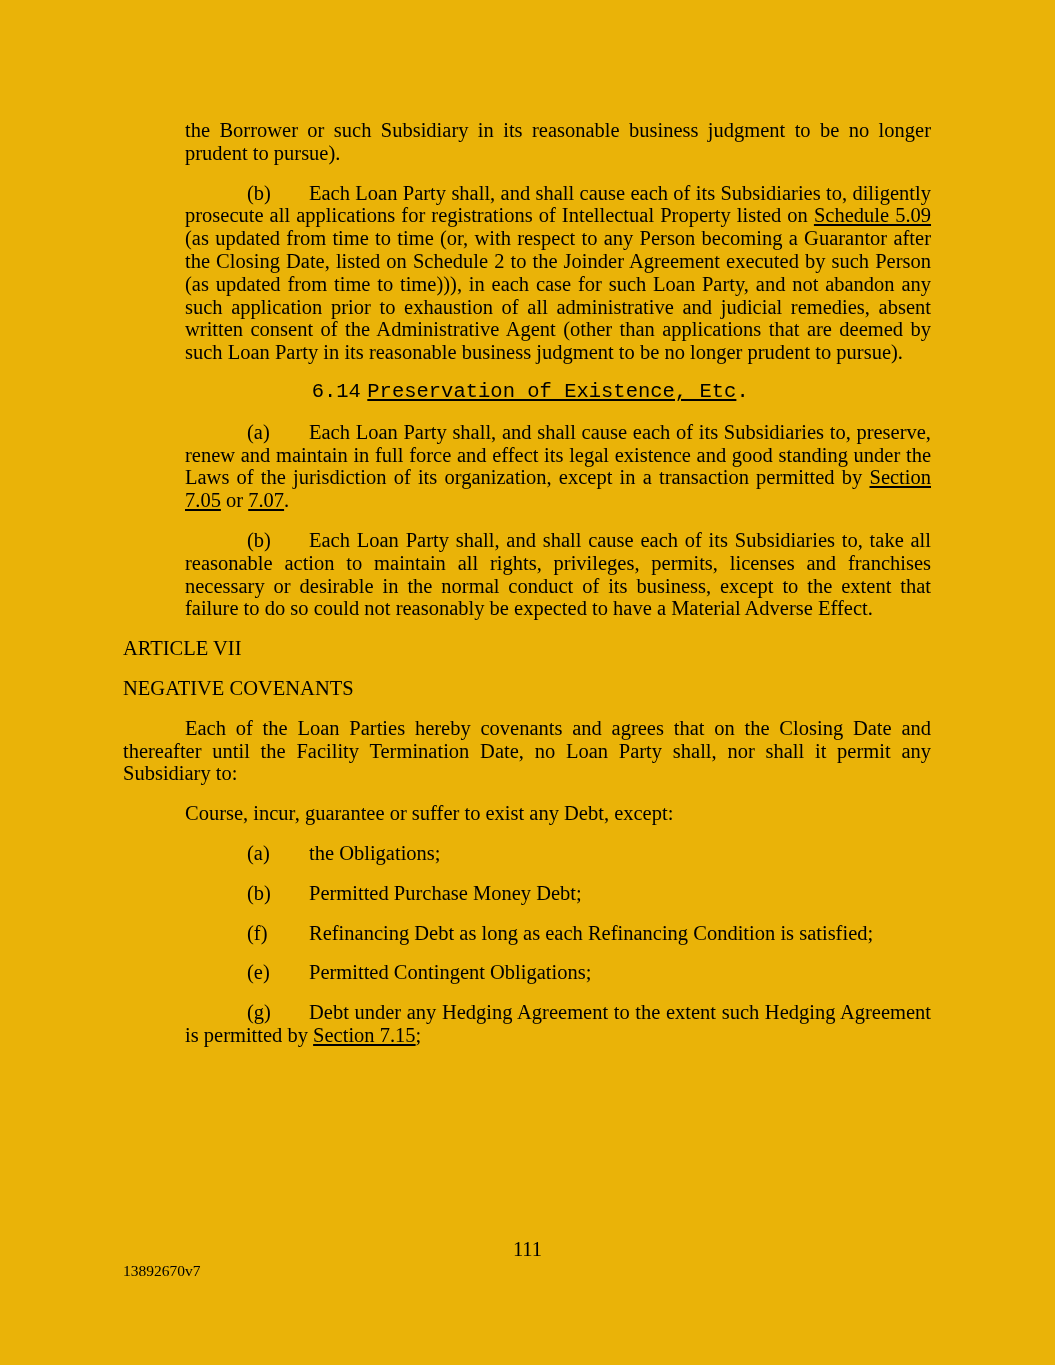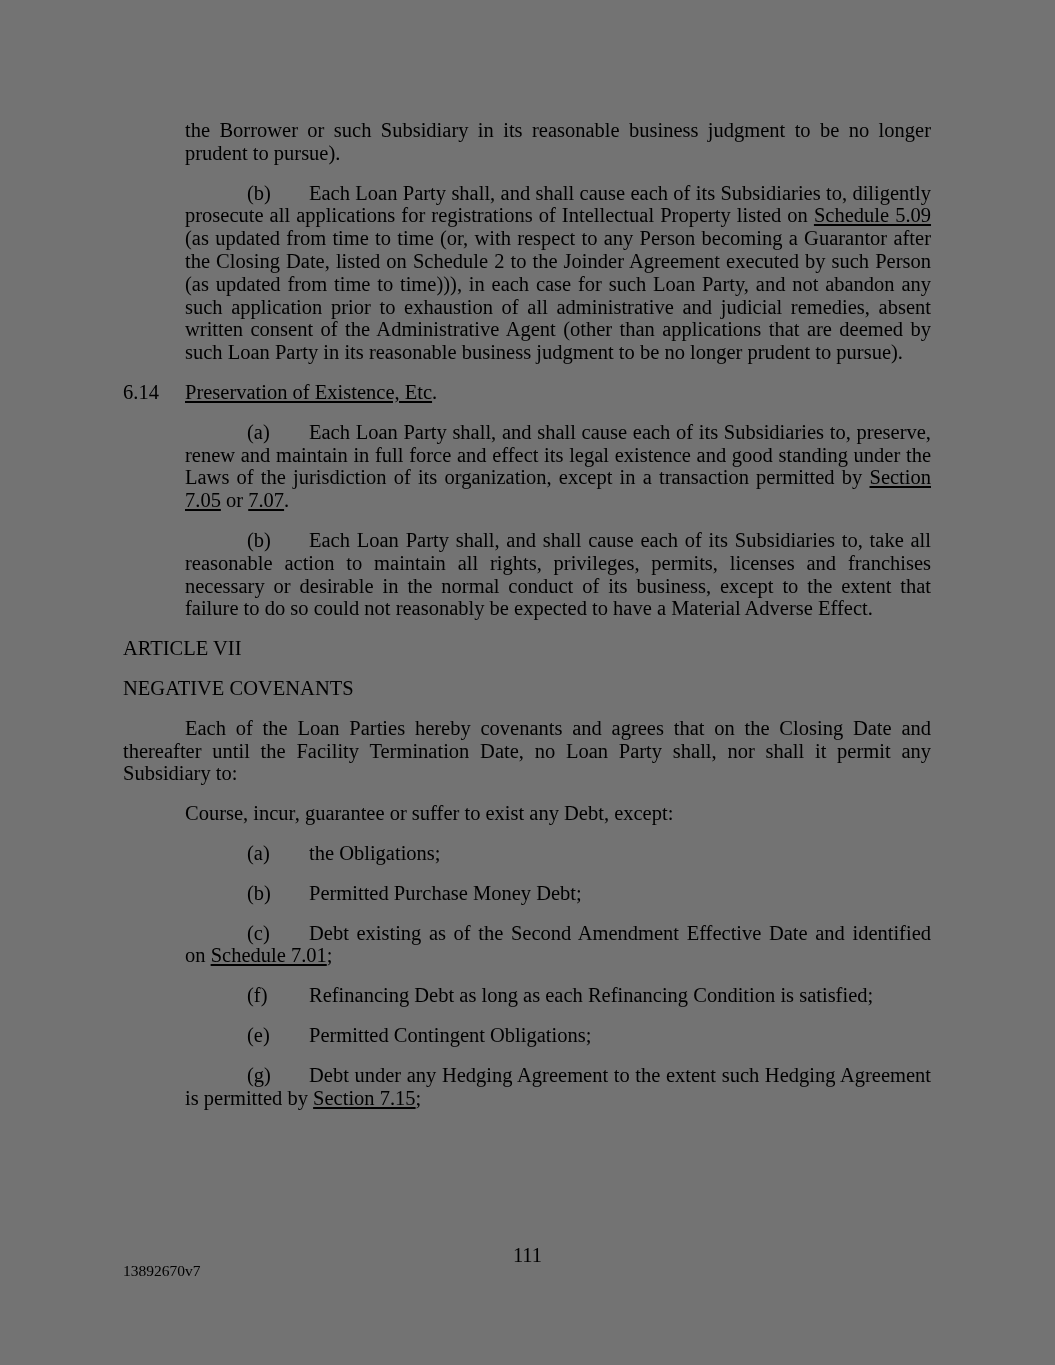--- a/index.html
+++ b/index.html
@@ -7,51 +7,50 @@
   body {
     width: 1055px;
     height: 1365px;
     font-family: "Liberation Serif", serif;
     color: #000000;
   }
   .page {
     position: relative;
     width: 1055px;
     height: 1365px;
-    background: #737373;
+    background: #eab308;
     overflow: hidden;
   }
   .content {
     position: absolute;
     left: 123px;
     top: 119px;
     width: 808px;
     font-size: 20.5px;
     line-height: 22.8px;
   }
   p { text-align: justify; margin: 0 0 17px 0; }
   .ind { margin-left: 62px; }           
   .fi  { text-indent: 62px; }           
-  .heading { text-align: left; }
+  .heading { text-align: center; font-family: Liberation Mono, monospace; }
   .label {
     display: inline-block;
     width: 62px;
     text-indent: 0;                      
   }
   .center { text-align: left; text-indent: 0; }
   .u { text-decoration: underline; margin-top: 36px; }
   .footer-page {
     position: absolute;
     left: 0;
     width: 1055px;
     top: 1238px;
     text-align: center;
     font-size: 20.5px;
     line-height: 22.8px;
-    margin-top: 6px;
   }
   .footer-id {
     position: absolute;
     left: 123px;
     top: 1262px;
     font-size: 15.5px;
     line-height: 18px;
   }
 </style>
 </head>
@@ -76,21 +75,20 @@
 
     <p class="fi"><span>Each of the Loan Parties hereby covenants and agrees that on the Closing Date and thereafter until the Facility Termination Date, no Loan Party shall, nor shall it permit any Subsidiary to:</span></p>
 
 
     <p class="fi"><span>Course, incur, guarantee or suffer to exist any Debt, except:</span></p>
 
     <p class="ind fi"><span class="label">(a)</span><span>the Obligations;</span></p>
 
     <p class="ind fi"><span class="label">(b)</span><span>Permitted Purchase Money Debt;</span></p>
 
-    <p class="ind fi"><span class="label">(c)</span><span>Debt existing as of the Second Amendment Effective Date and identified on </span><span class="u">Schedule 7.01</span><span>;</span></p>
 
 
     <p class="ind fi"><span class="label">(f)</span><span>Refinancing Debt as long as each Refinancing Condition is satisfied;</span></p>
 
     <p class="ind fi"><span class="label">(e)</span><span>Permitted Contingent Obligations;</span></p>
 
     <p class="ind fi"><span class="label">(g)</span><span>Debt under any Hedging Agreement to the extent such Hedging Agreement is permitted by </span><span class="u">Section 7.15</span><span>;</span></p>
 
   </div>
 

